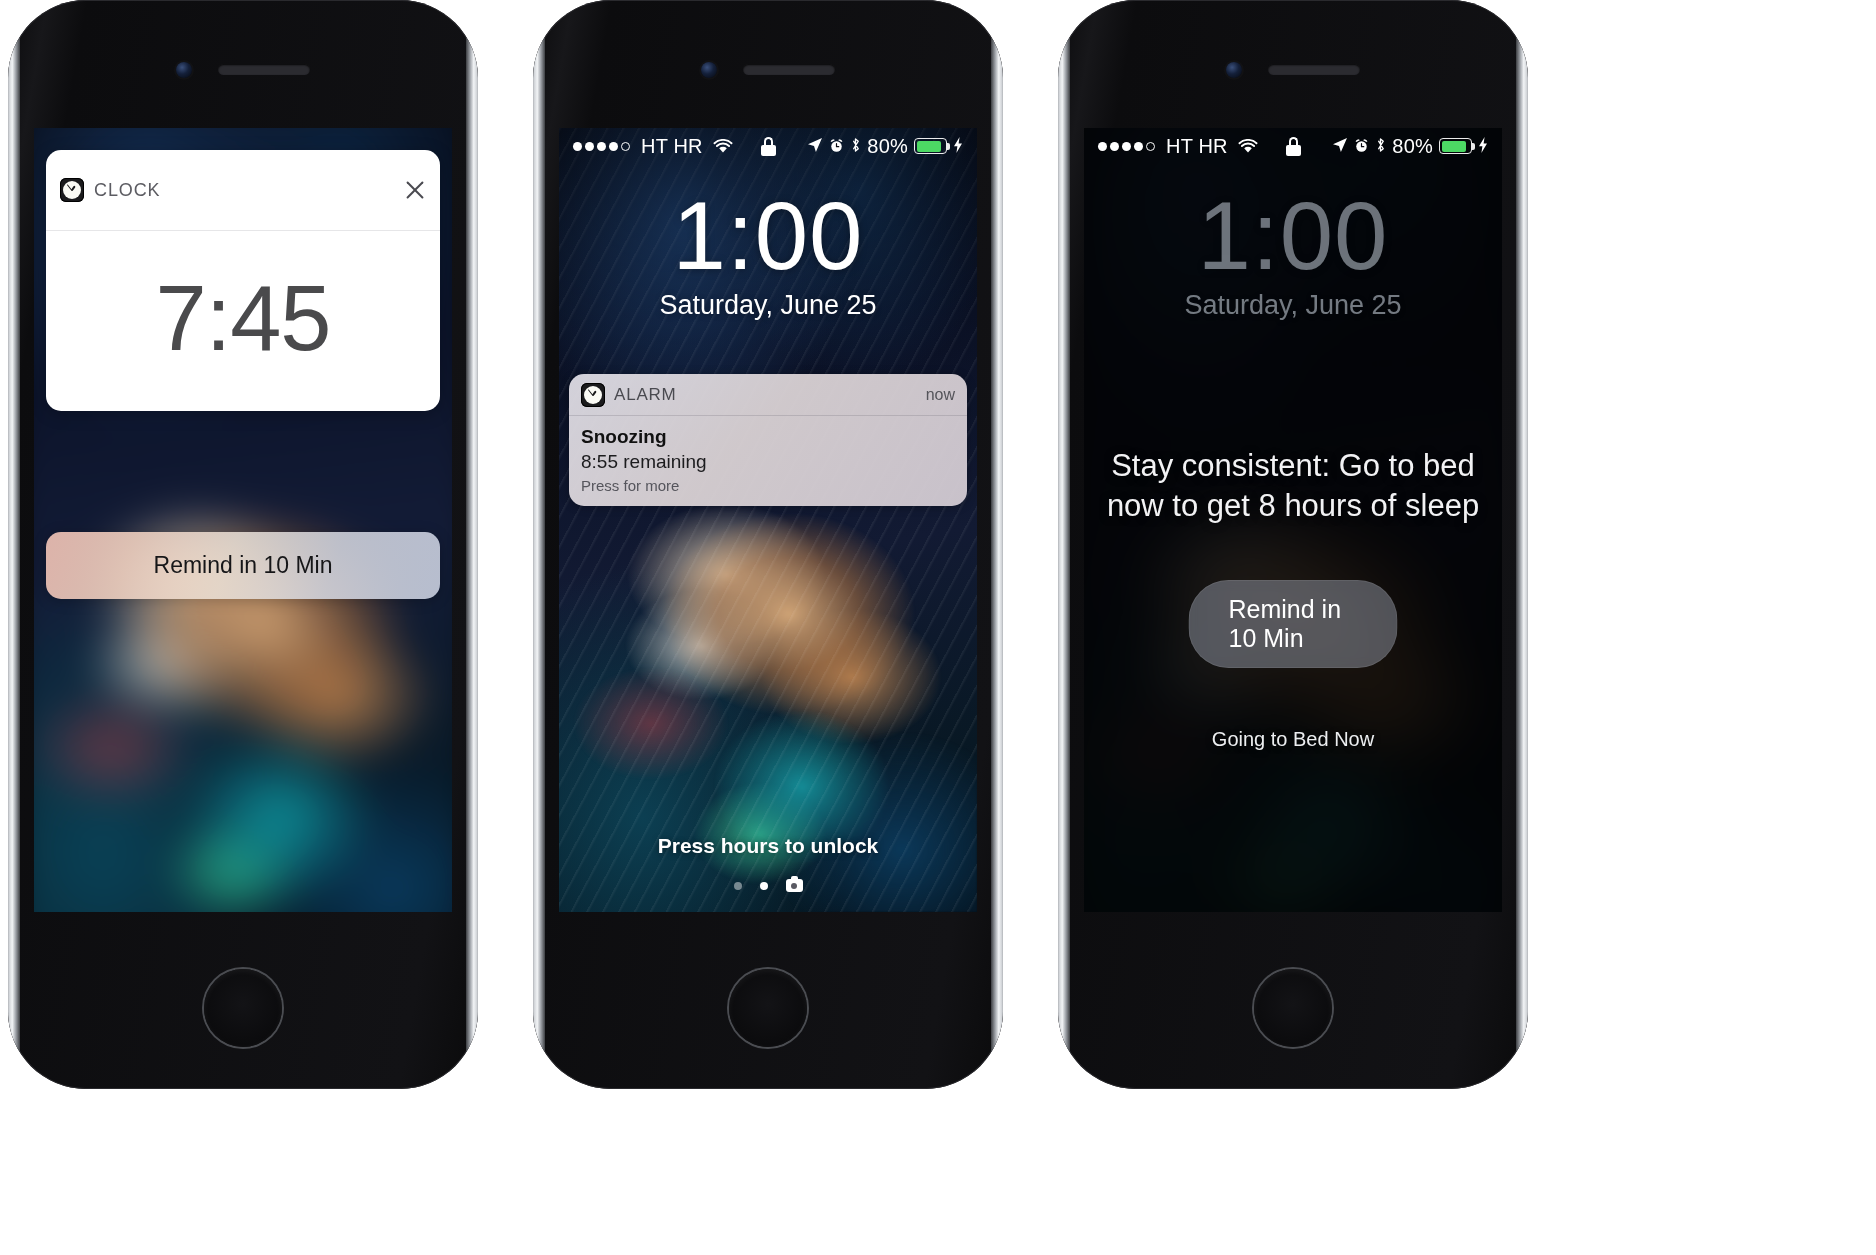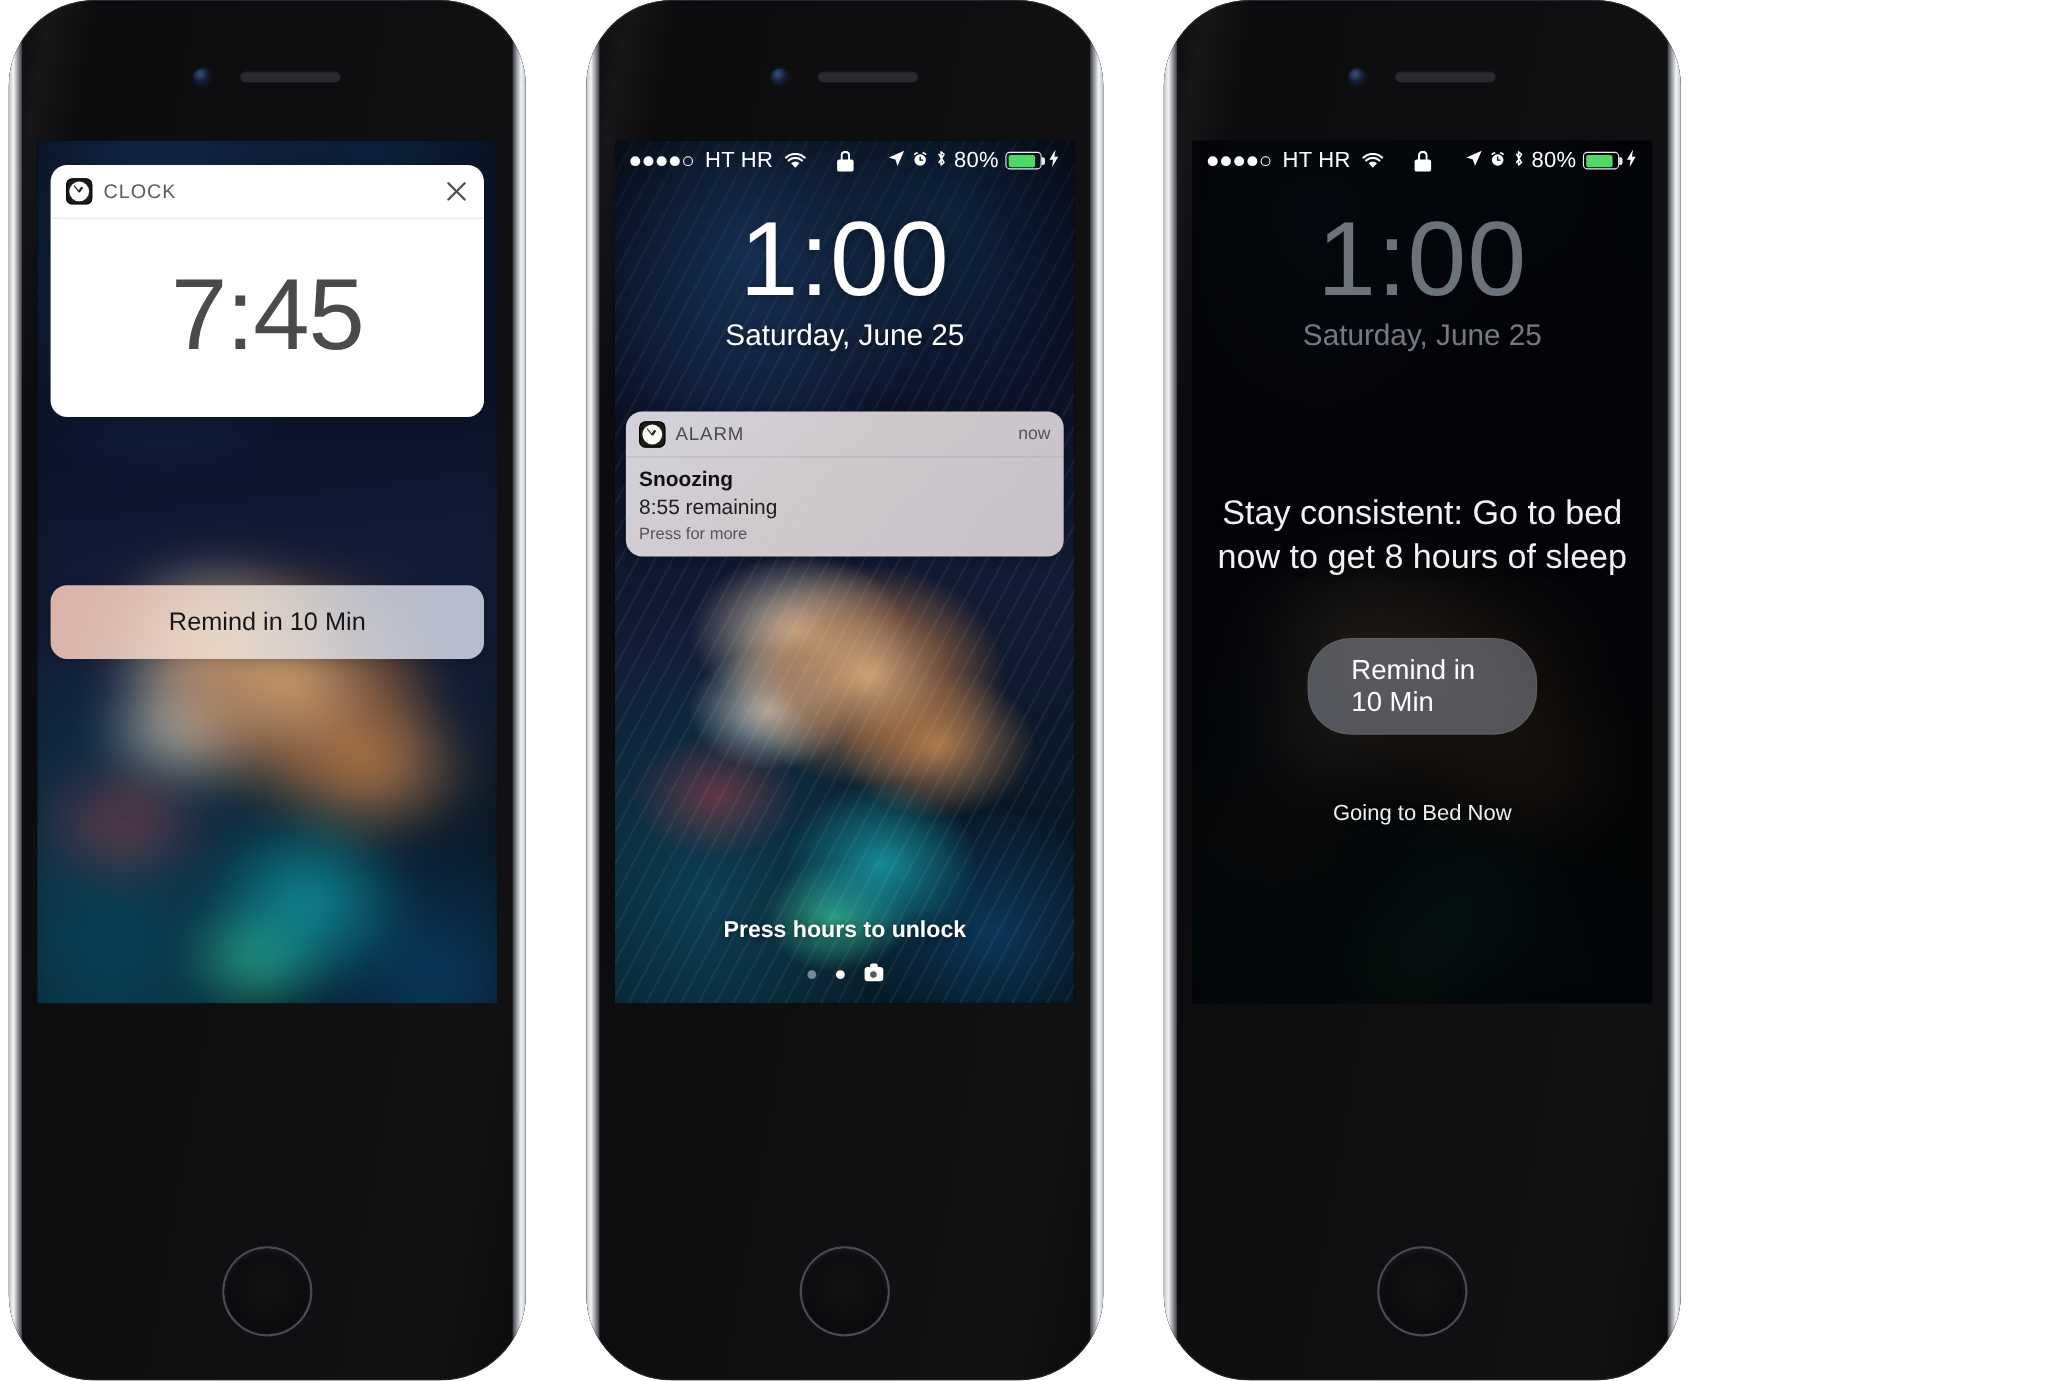--- a/index.html
+++ b/index.html
@@ -8,21 +8,21 @@
     background: #ffffff;
     font-family: "Liberation Sans", sans-serif;
     overflow: hidden;
     position: relative;
   }
   .stage { position: absolute; inset: 0; display: flex; }
 
   
   .phone {
     position: absolute;
-    top: 0; width: 470px; height: 1255px;
+    top: 0; width: 470px; height: 1089px;
   }
   .phone-body {
     position: absolute;
     left: 0; top: 0; width: 100%; height: 100%;
     border-radius: 78px;
     background:
       linear-gradient(100deg,#0a0a0c 0%,#17171a 6%,#0c0c0e 12%,#121215 88%,#0a0a0b 100%);
     box-shadow: inset 0 0 0 1px #2a2a2e;
     overflow: hidden;
   }
@@ -189,21 +189,21 @@
   .cam-glyph::after { content:""; position: absolute; left: 50%; top: 50%; width: 6px; height: 6px; margin: -3px 0 0 -3px; border-radius: 50%; background: rgba(60,60,70,.85); }
 
   
   .card {
     position: absolute; left: 12px; right: 12px; top: 22px;
     background: #fff; border-radius: 15px; overflow: hidden;
     box-shadow: 0 3px 16px rgba(0,0,0,.25); z-index: 25;
   }
   .card-head {
     display: flex; align-items: center; gap: 10px;
-    padding: 12px 14px; border-bottom: 1px solid #e6e6e8;
+    padding: 28px 14px; border-bottom: 1px solid #e6e6e8;
   }
   .card-app { font-size: 18px; color: #5c5c62; letter-spacing: .9px; }
   .close-x { margin-left: auto; width: 22px; height: 22px; position: relative; cursor: pointer; }
   .close-x::before, .close-x::after {
     content: ""; position: absolute; left: 50%; top: 50%; width: 23px; height: 2px;
     background: #4a4a50; border-radius: 1px;
   }
   .close-x::before { transform: translate(-50%,-50%) rotate(45deg); }
   .close-x::after  { transform: translate(-50%,-50%) rotate(-45deg); }
   .card-body { padding: 42px 0 48px 0; text-align: center; }

